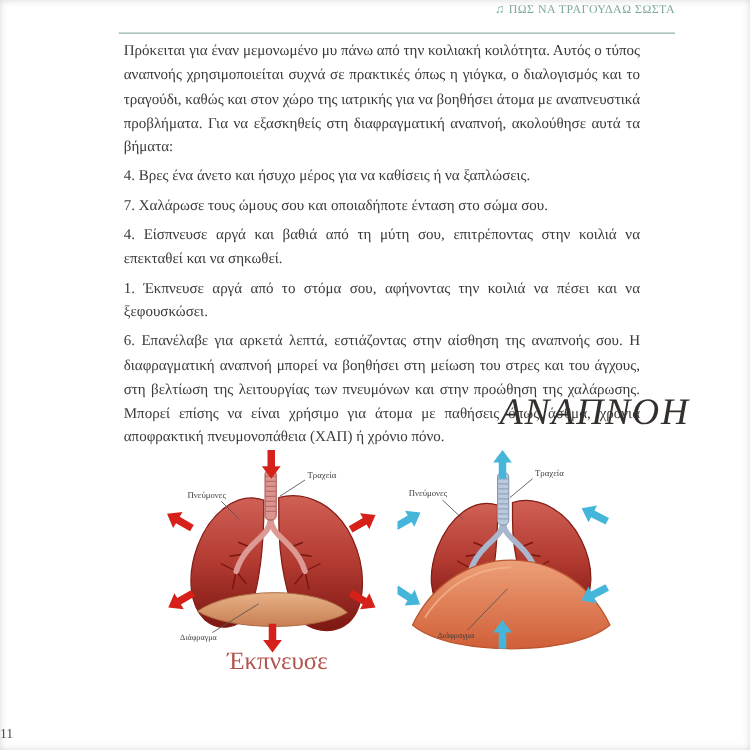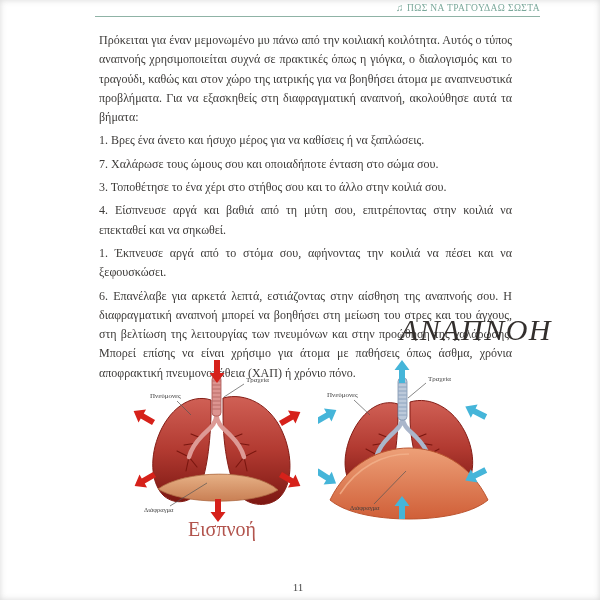--- a/index.html
+++ b/index.html
@@ -4,58 +4,57 @@
 <style>
   html,body{margin:0;padding:0;background:#ffffff;}
   .page{
     position:relative;width:600px;height:600px;background:#ffffff;overflow:hidden;
     font-family:"Liberation Serif", serif;
     box-shadow: inset 0 0 6px rgba(110,110,110,0.28);
   }
   .running-head{
     position:absolute;left:95px;top:2px;width:445px;
     text-align:right;color:#7aa89a;font-size:9.5px;letter-spacing:0.4px;
-    border-bottom:1px solid #8fb3a6;padding-bottom:3px;
+    border-bottom:1px solid #8fb3a6;padding-bottom:13px;
   }
   .running-head .hdr-icon{font-size:10px;margin-right:3px;}
   .body-text{
     position:absolute;left:95px;top:27px;width:421px;
     color:#3c3a38;font-size:12px;line-height:19.3px;text-align:justify;
   }
   .body-text p, .body-text .step{margin:4px;padding:0;}
   .fig-title{
     position:absolute;left:0;top:313px;width:552px;text-align:right;
     color:#332f2d;font-size:30px;letter-spacing:1.5px;font-style:italic;
   }
   svg.diagram{position:absolute;}
   #inhale-svg{left:127px;top:358px;}
   #exhale-svg{left:318px;top:358px;}
   svg.diagram text{font-family:"Liberation Serif", serif;fill:#3d3d3d;}
   .caption{position:absolute;top:518px;width:190px;text-align:center;font-size:20px;}
   .caption-in{left:127px;color:#b2544d;}
   .caption-ex{left:318px;color:#3d4f70;}
   .page-number{
-    position:absolute;left:0;top:581px;width:596px;text-align:center;
+    position:absolute;left:0;top:581px;width:596px;
     color:#4a4a4a;font-size:11px;
   }
 </style>
 </head>
 <body>
 
 <div class="page">
 
   <div class="running-head">
     <span class="hdr-icon">♫</span><span>ΠΩΣ ΝΑ ΤΡΑΓΟΥΔΑΩ ΣΩΣΤΑ</span>
   </div>
 
   <div class="body-text">
     <p>Πρόκειται για έναν μεμονωμένο μυ πάνω από την κοιλιακή κοιλότητα. Αυτός ο τύπος αναπνοής χρησιμοποιείται συχνά σε πρακτικές όπως η γιόγκα, ο διαλογισμός και το τραγούδι, καθώς και στον χώρο της ιατρικής για να βοηθήσει άτομα με αναπνευστικά προβλήματα. Για να εξασκηθείς στη διαφραγματική αναπνοή, ακολούθησε αυτά τα βήματα:</p>
-    <div class="step">1. Βρες ένα άνετο και ήσυχο μέρος για να καθίσεις ή να ξαπλώσεις.</div>
+    <div class="step">4. Βρες ένα άνετο και ήσυχο μέρος για να καθίσεις ή να ξαπλώσεις.</div>
     <div class="step">7. Χαλάρωσε τους ώμους σου και οποιαδήποτε ένταση στο σώμα σου.</div>
-    <div class="step">3. Τοποθέτησε το ένα χέρι στο στήθος σου και το άλλο στην κοιλιά σου.</div>
     <div class="step">4. Είσπνευσε αργά και βαθιά από τη μύτη σου, επιτρέποντας στην κοιλιά να επεκταθεί και να σηκωθεί.</div>
     <div class="step">1. Έκπνευσε αργά από το στόμα σου, αφήνοντας την κοιλιά να πέσει και να ξεφουσκώσει.</div>
     <div class="step">6. Επανέλαβε για αρκετά λεπτά, εστιάζοντας στην αίσθηση της αναπνοής σου. Η διαφραγματική αναπνοή μπορεί να βοηθήσει στη μείωση του στρες και του άγχους, στη βελτίωση της λειτουργίας των πνευμόνων και στην προώθηση της χαλάρωσης. Μπορεί επίσης να είναι χρήσιμο για άτομα με παθήσεις όπως άσθμα, χρόνια αποφρακτική πνευμονοπάθεια (ΧΑΠ) ή χρόνιο πόνο.</div>
   </div>
 
   <div class="fig-title">ΑΝΑΠΝΟΗ</div>
 
   <svg id="inhale-svg" class="diagram" width="190" height="170" viewBox="0 0 190 170">
     <defs>
       <polygon id="arr" points="-11,-3 2,-3 2,-7.5 12,0 2,7.5 2,3 -11,3"></polygon>
@@ -128,17 +127,17 @@
     <line x1="36" y1="42" x2="52" y2="57" stroke="#555" stroke-width="0.7"></line>
     <text x="9" y="39" font-size="7">Πνεύμονες</text>
 
     <line x1="108" y1="25" x2="90" y2="40" stroke="#555" stroke-width="0.7"></line>
     <text x="110" y="23" font-size="7">Τραχεία</text>
 
     <line x1="56" y1="146" x2="88" y2="113" stroke="#555" stroke-width="0.7"></line>
     <text x="32" y="152" font-size="6.5">Διάφραγμα</text>
   </svg>
 
-  <div class="caption caption-in">Εισπνοή</div>
+  <div class="caption caption-in">Έκπνευσε</div>
 
   <div class="page-number">11</div>
 
 </div>
 
 </body></html>

